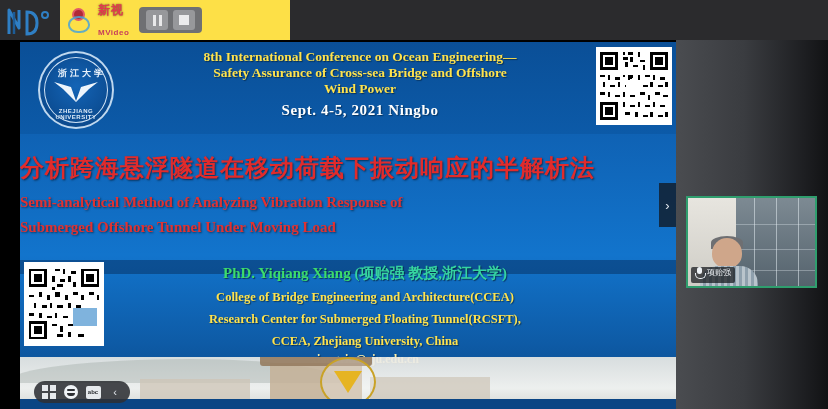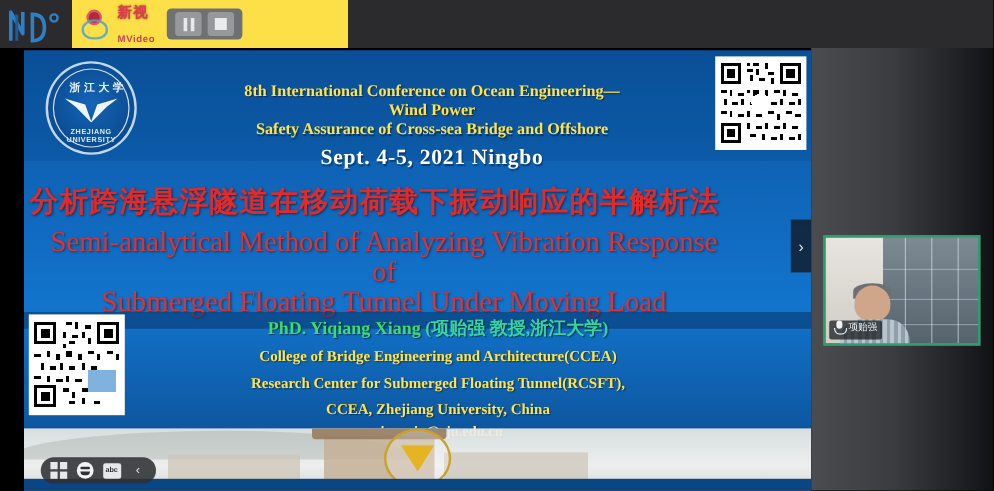--- a/index.html
+++ b/index.html
@@ -90,47 +90,47 @@
   .seal-cn {
     position:absolute; left:12px; right:0; top:14px; text-align:center;
     font-size:9px; color:#eaf3fc; letter-spacing:3px; font-weight:bold;
   }
   .seal-en {
     position:absolute; left:0; right:0; bottom:7px; text-align:center;
     font-size:6px; color:#dbeaf8; letter-spacing:.5px; font-weight:bold;
   }
   .conf-title {
     position:absolute; left:110px; top:7px; width:460px;
-    text-align:center; font-family:"Liberation Serif", serif;margin-top:19px;
+    text-align:center; font-family:"Liberation Serif", serif;
   }
   .conf-line {
     color:#ffe34d; font-weight:bold; font-size:13.5px; line-height:16px;
     text-shadow:1px 1px 1px rgba(0,0,0,.45);
   }
   .conf-date {
-    margin-top:5px; color:#ffffff; font-weight:bold; font-size:18px;
+    margin-top:5px; color:#ffffff; font-weight:bold; font-size:15px;
     letter-spacing:.6px; text-shadow:1px 1px 1px rgba(0,0,0,.4);
   }
   .qr-top {
     position:absolute; right:4px; top:5px; width:76px; height:78px;
     background:#fff; padding:2px;
   }
 
   
   .title-block {
-    position:absolute; left:0; top:110px; width:584px; text-align:center;
+    position:absolute; left:0; top:110px; width:584px; text-align:left;
     font-family:"Liberation Serif", serif;
   }
   .title-cn {
     color:#e12b2b; font-weight:bold; font-size:24px; letter-spacing:1px;
     text-shadow:1px 1px 2px rgba(0,0,0,.55);
   }
   .title-en {
-    margin-top:6px; color:#e03232; font-weight:normal; font-size:24px;
-    line-height:25px; text-shadow:1px 1px 2px rgba(0,0,0,.5);padding-left:16px;
+    margin-top:6px; color:#e03232; font-weight:bold; font-size:15px;
+    line-height:25px; text-shadow:1px 1px 2px rgba(0,0,0,.5);
   }
   .band-dark {
     position:absolute; left:0; top:218px; width:656px; height:14px;
     background:rgba(7,51,102,.55);
   }
 
   
   .qr-bottom {
     position:absolute; left:4px; top:220px; width:80px; height:84px;
     background:#fff; padding:2px;
@@ -306,22 +306,22 @@
           <div class="seal-ring"></div>
           <div class="seal-cn">浙江大学</div>
           <svg class="seal-bird" viewBox="0 0 46 26">
             <path d="M1 6 L18 11 L23 25 L28 11 L45 6 L36 13 L23 26 L10 13 Z" fill="#eef5fc"></path>
           </svg>
           <div class="seal-en">ZHEJIANG UNIVERSITY</div>
         </div>
 
         <div class="conf-title">
           <div class="conf-line">8th International Conference on Ocean Engineering—</div>
+          <div class="conf-line">Safety Assurance of Cross-sea Bridge and Offshore</div>
           <div class="conf-line">Wind Power</div>
-          <div class="conf-line">Safety Assurance of Cross-sea Bridge and Offshore</div>
           <div class="conf-date">Sept. 4-5,  2021 Ningbo</div>
         </div>
 
         <div class="qr-top">
           <svg viewBox="0 0 29 29" width="100%" height="100%" shape-rendering="crispEdges">
             <rect width="29" height="29" fill="#fff"></rect>
             <g fill="#000">
               <rect x="1" y="1" width="7" height="7"></rect>
                 <rect x="2" y="2" width="5" height="5" fill="#fff"></rect>
                 <rect x="3" y="3" width="3" height="3"></rect>
@@ -382,21 +382,21 @@
             </g>
             <circle cx="14.5" cy="14.5" r="3.2" fill="#fff"></circle>
           </svg>
         </div>
       </div>
 
       <div class="title-block">
         <div class="title-cn">分析跨海悬浮隧道在移动荷载下振动响应的半解析法</div>
         <div class="title-en">
           <div>Semi-analytical Method of Analyzing Vibration Response of</div>
-          <div>Submerged Floating Tunnel Under Moving Load</div>
+          <div>Submerged Offshore Tunnel Under Moving Load</div>
         </div>
       </div>
 
       <div class="band-dark"></div>
 
       <div class="qr-bottom">
         <svg viewBox="0 0 29 29" width="100%" height="100%" shape-rendering="crispEdges">
           <rect width="29" height="29" fill="#fff"></rect>
           <g fill="#000">
             <rect x="1" y="1" width="7" height="7"></rect>

